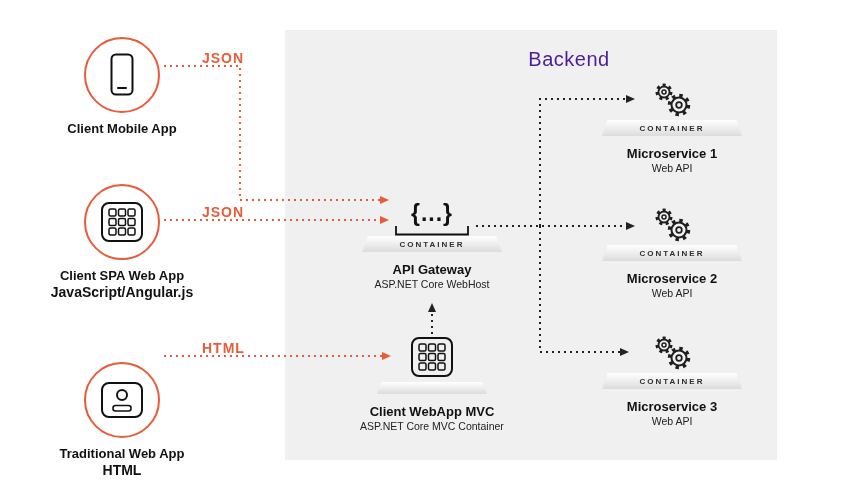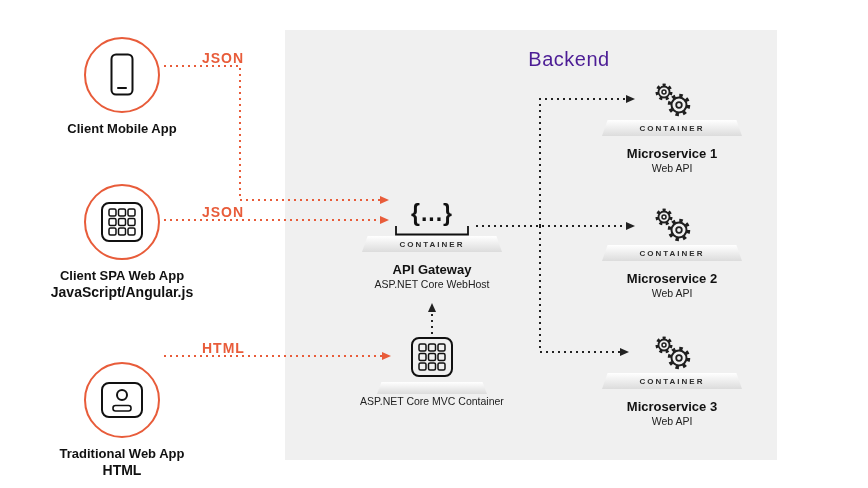--- a/index.html
+++ b/index.html
@@ -140,20 +140,21 @@
       <rect x="29" y="8" width="7" height="7" rx="1.5"></rect>
       <rect x="10" y="17.5" width="7" height="7" rx="1.5"></rect>
       <rect x="19.5" y="17.5" width="7" height="7" rx="1.5"></rect>
       <rect x="29" y="17.5" width="7" height="7" rx="1.5"></rect>
       <rect x="10" y="27" width="7" height="7" rx="1.5"></rect>
       <rect x="19.5" y="27" width="7" height="7" rx="1.5"></rect>
       <rect x="29" y="27" width="7" height="7" rx="1.5"></rect>
     </g>
   </svg>
   <div class="platform small"></div>
+  <div class="b-title">Client WebApp MVC</div>
   <div class="b-sub">ASP.NET Core MVC Container</div>
 </div>
 
 <div class="node bnode" style="left:587px;top:80px">
   <svg class="icon" width="52" height="40" viewBox="0 0 52 40">
     <g fill="none" stroke="#1f1f1f">
       <circle cx="18" cy="12" r="7" stroke-width="3" stroke-dasharray="3 3.28"></circle>
       <circle cx="18" cy="12" r="5.5" stroke-width="1.8"></circle>
       <circle cx="18" cy="12" r="2" stroke-width="1.5"></circle>
       <circle cx="33" cy="25" r="9.5" stroke-width="3.5" stroke-dasharray="3.4 4.06"></circle>

